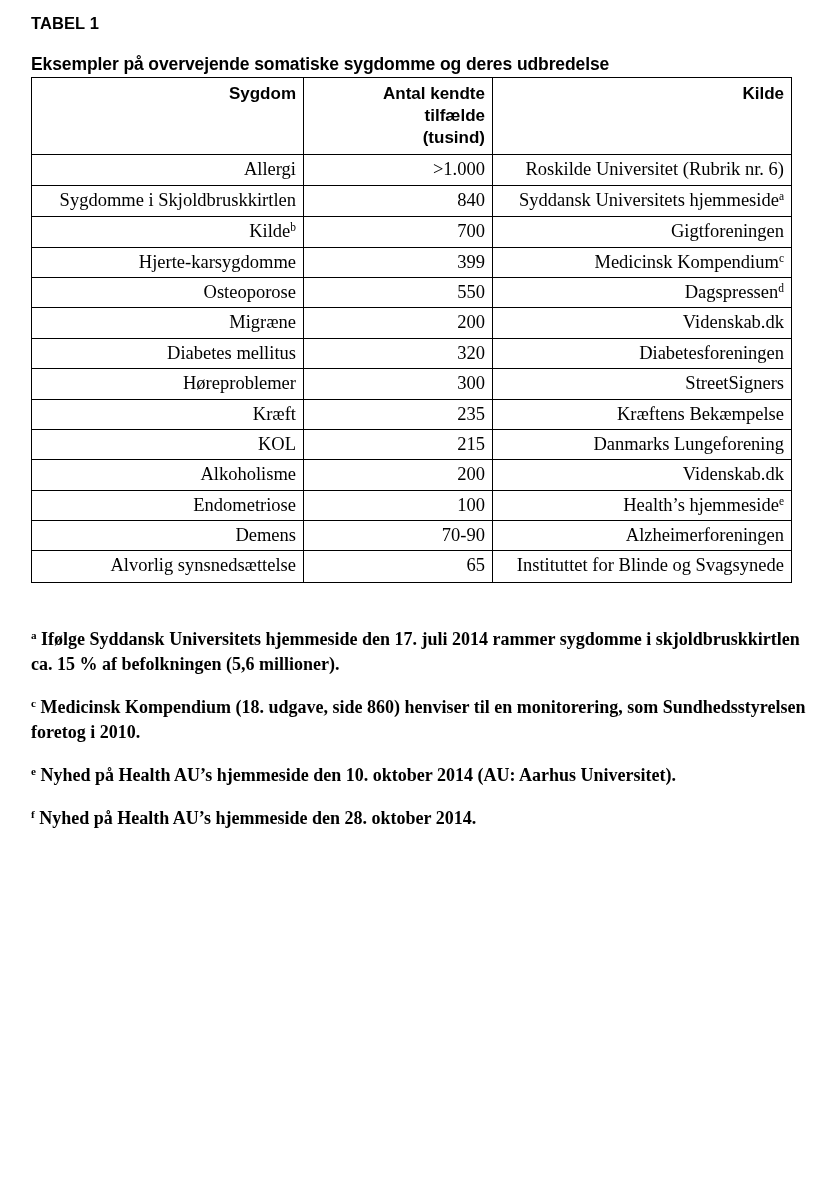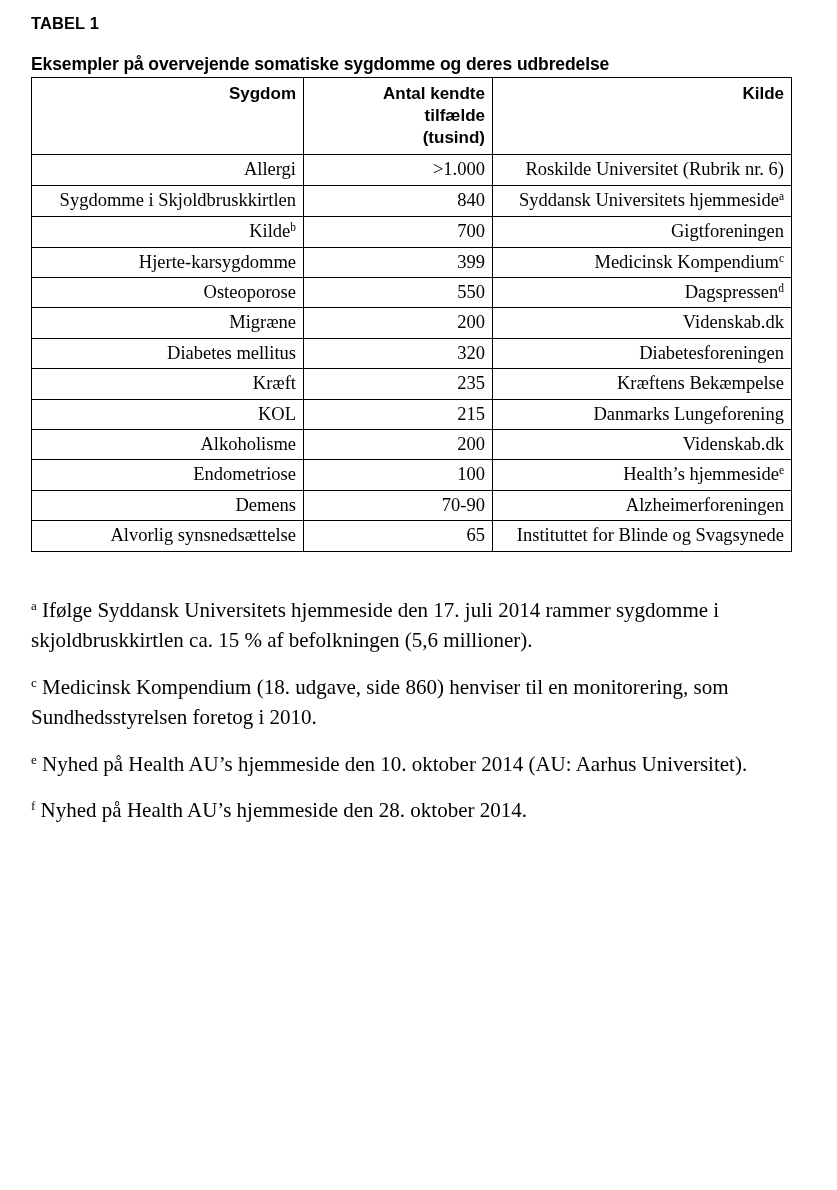--- a/index.html
+++ b/index.html
@@ -81,24 +81,25 @@
 
   
   tr.tall td { padding-bottom: 5px; }
 
   
   .notes {
     margin-top: 44px;
     width: 790px;
   }
   .note {
-    font-size: 21px;
+    font-size: 18px;
     line-height: 1.42;
     margin: 0 0 17px 0;
     text-align: left;
+    font-weight: bold;
   }
   .note:last-child { margin-bottom: 0; }
   .note .marker {
     font-size: 0.62em;
     vertical-align: 0.52em;
     line-height: 0;
   }
 </style>
 </head>
 <body>
@@ -160,20 +161,25 @@
           <td><span>Migræne</span></td>
           <td>200</td>
           <td><span>Videnskab.dk</span></td>
         </tr>
         <tr>
           <td><span>Diabetes mellitus</span></td>
           <td>320</td>
           <td><span>Diabetesforeningen</span></td>
         </tr>
         <tr>
+          <td><span>Høreproblemer</span></td>
+          <td>300</td>
+          <td><span>StreetSigners</span></td>
+        </tr>
+        <tr>
           <td><span>Kræft</span></td>
           <td>235</td>
           <td><span>Kræftens Bekæmpelse</span></td>
         </tr>
         <tr>
           <td><span>KOL</span></td>
           <td>215</td>
           <td><span>Danmarks Lungeforening</span></td>
         </tr>
         <tr>

